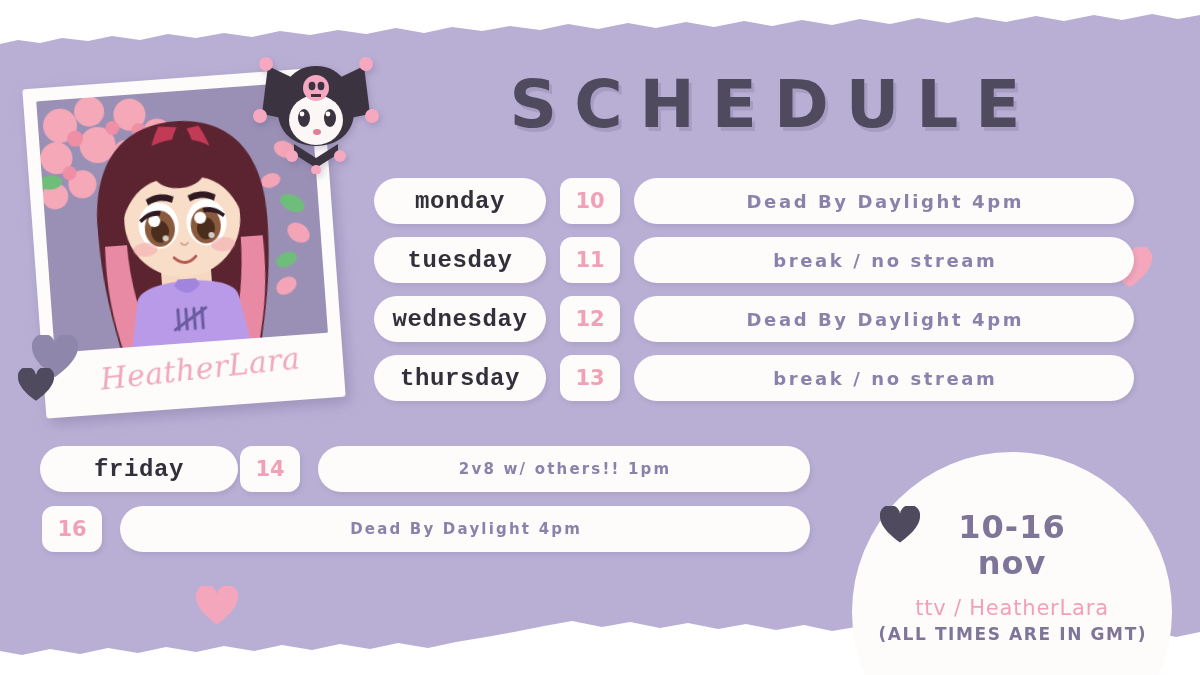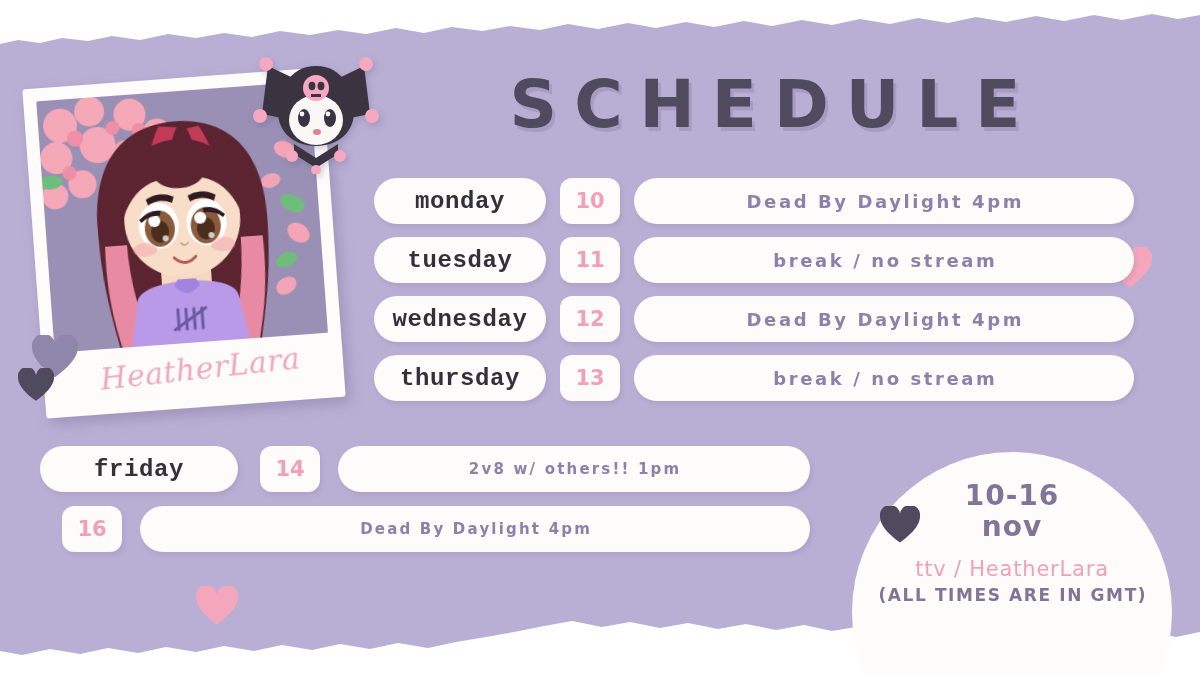--- a/index.html
+++ b/index.html
@@ -139,21 +139,21 @@
   .date-pill {
     width:60px;
     border-radius:12px;
     margin-left:14px;
     font-family:"DejaVu Sans", sans-serif;
     font-weight:bold;
     font-size:21px;
     color:#f2a0b8;
     flex:0 0 auto;
   }
-  .rows-bottom .date-pill { margin-left:22px; }
+  .rows-bottom .date-pill { margin-left:2px; }
 
   .event-pill {
     flex:1 1 auto;
     margin-left:14px;
     font-family:"DejaVu Sans", sans-serif;
     font-weight:bold;
     font-size:18px;
     color:#8b82ab;
     letter-spacing:2.6px;
     text-indent:2.6px;
@@ -174,24 +174,24 @@
     background:#fdfcfb;
     border-radius:50%;
   }
   .info-text {
     position:absolute;
     left:852px; top:452px;
     width:320px;
     text-align:center;
   }
   .daterange {
-    margin-top:28px;
-    font-family:"DejaVu Sans", sans-serif;
-    font-weight:bold;
-    font-size:28px;
+    margin-top:58px;
+    font-family:"DejaVu Sans", sans-serif;
+    font-weight:bold;
+    font-size:32px;
     line-height:1.12;
     color:#7e7599;
     letter-spacing:1px;
   }
   .handle {
     margin-top:14px;
     font-family:"DejaVu Sans", sans-serif;
     font-weight:normal;
     font-size:21px;
     color:#f2a0b8;

